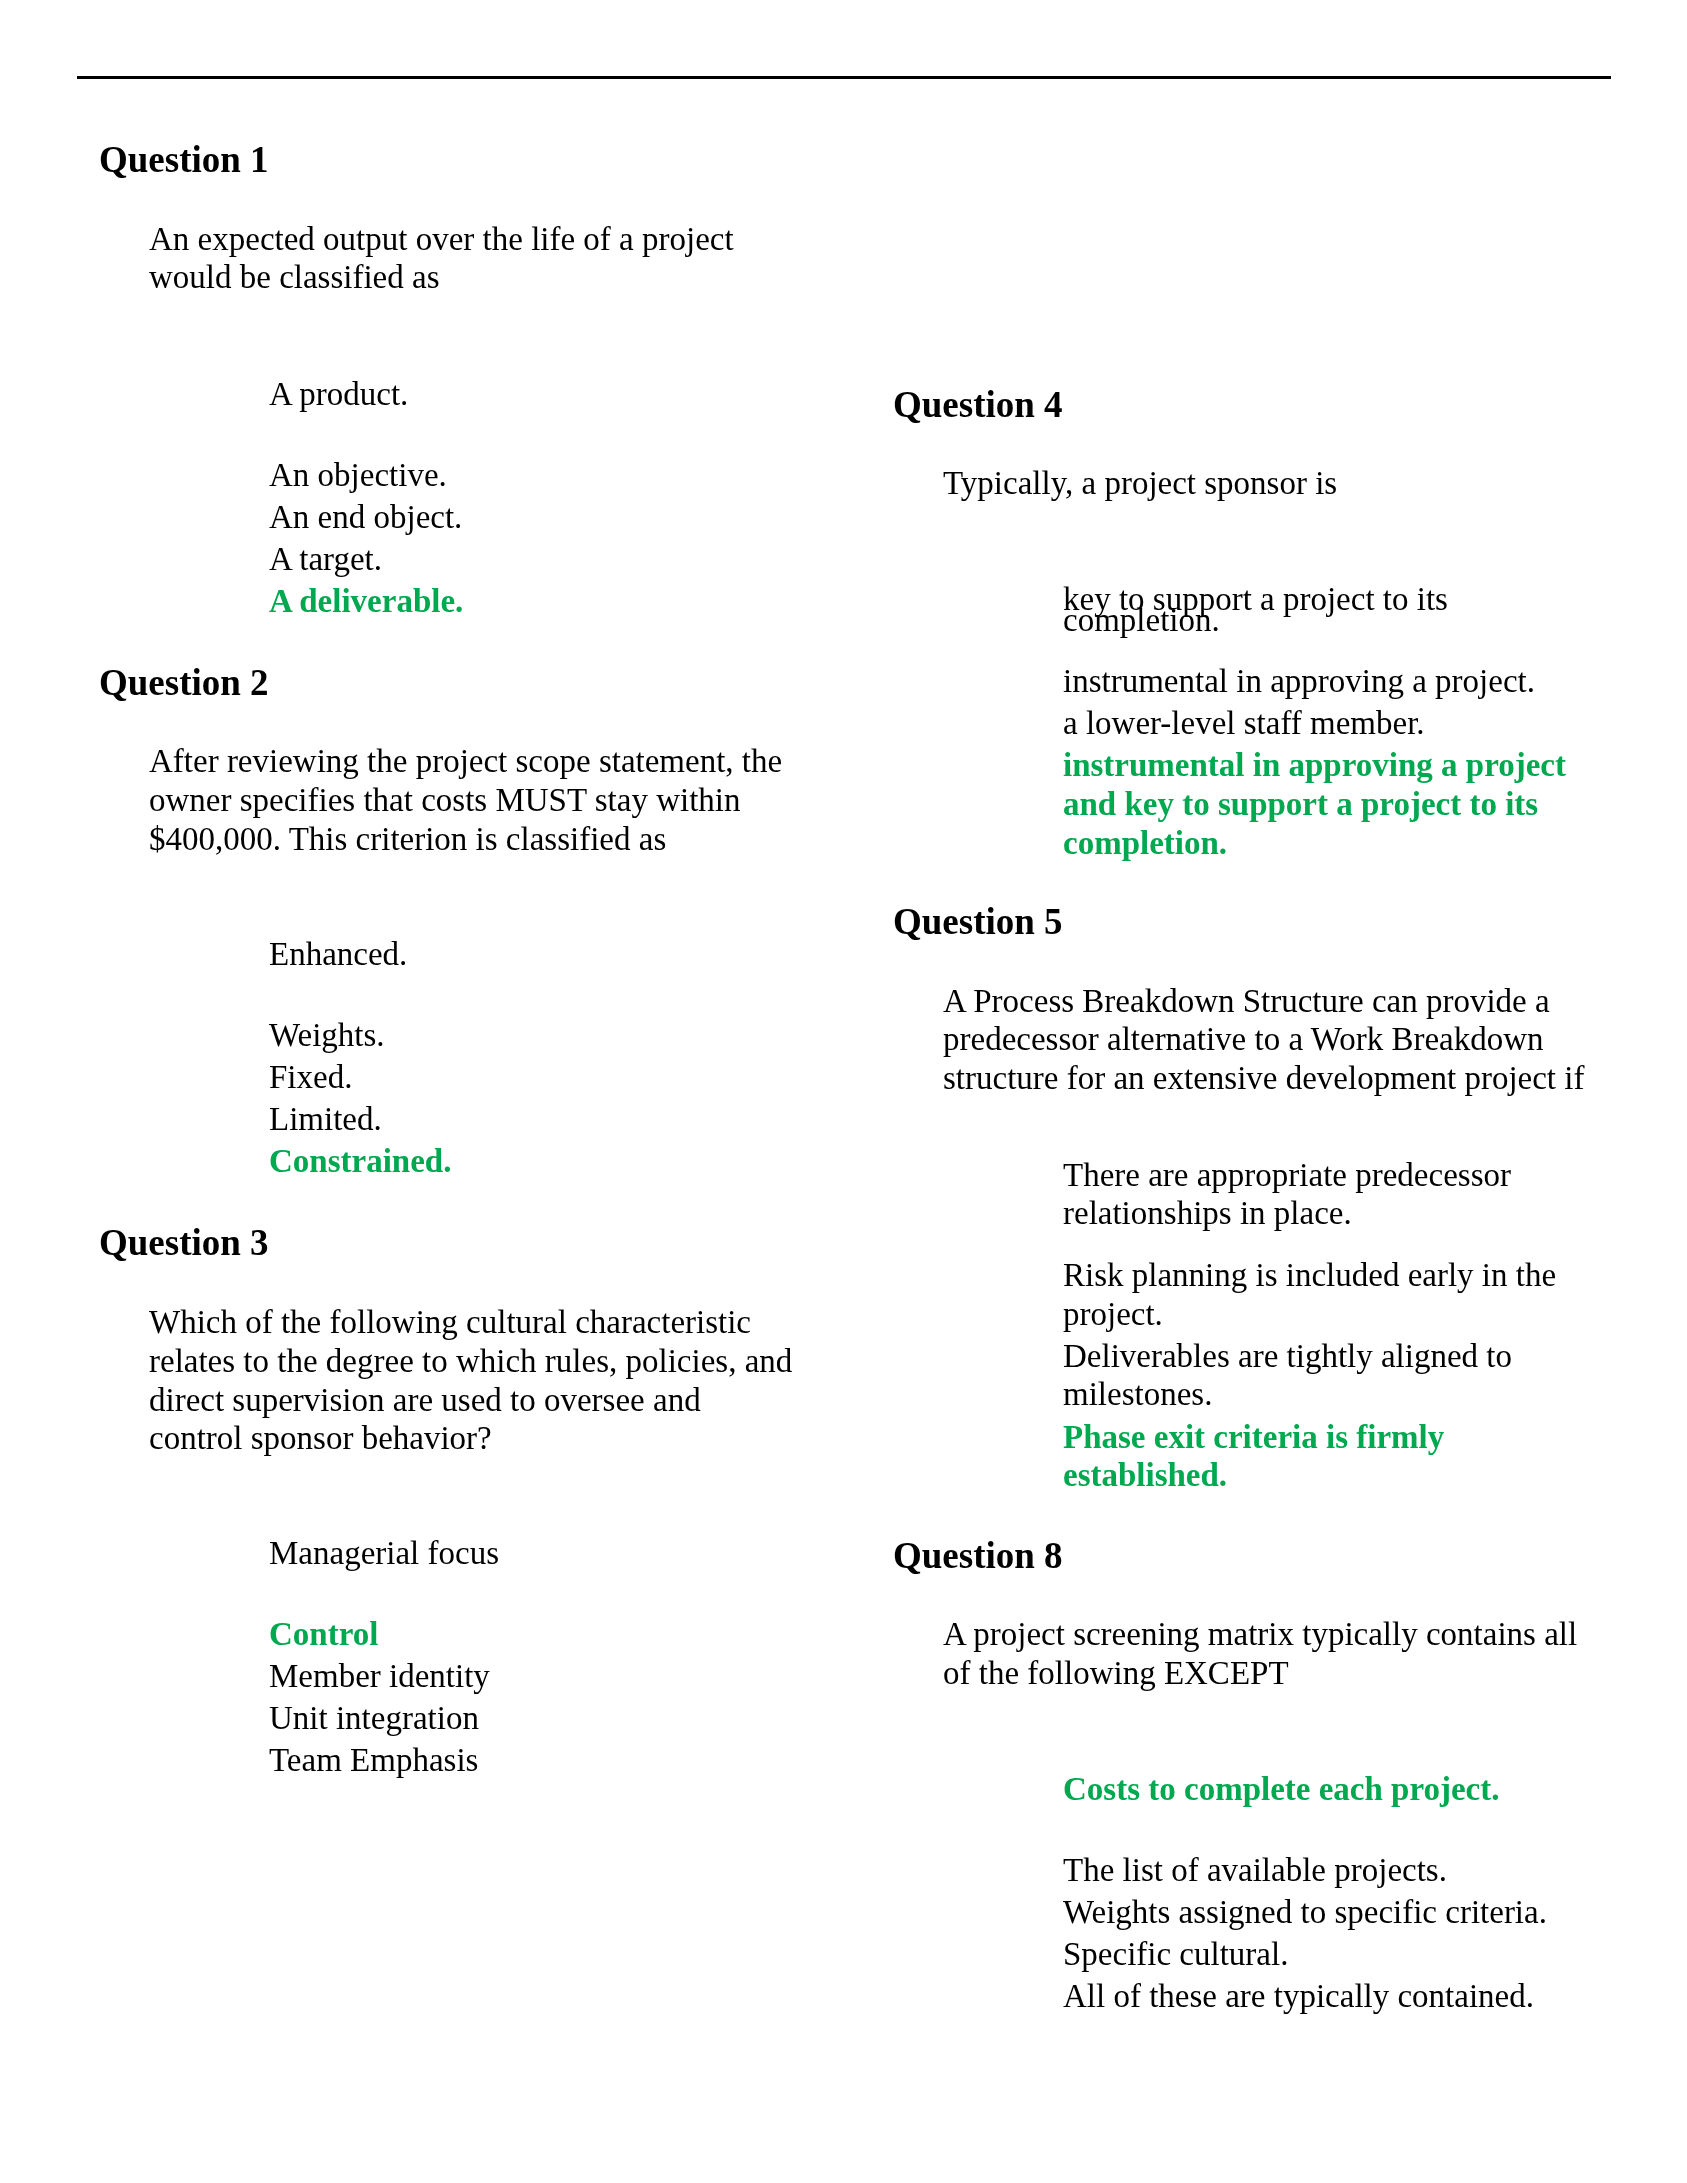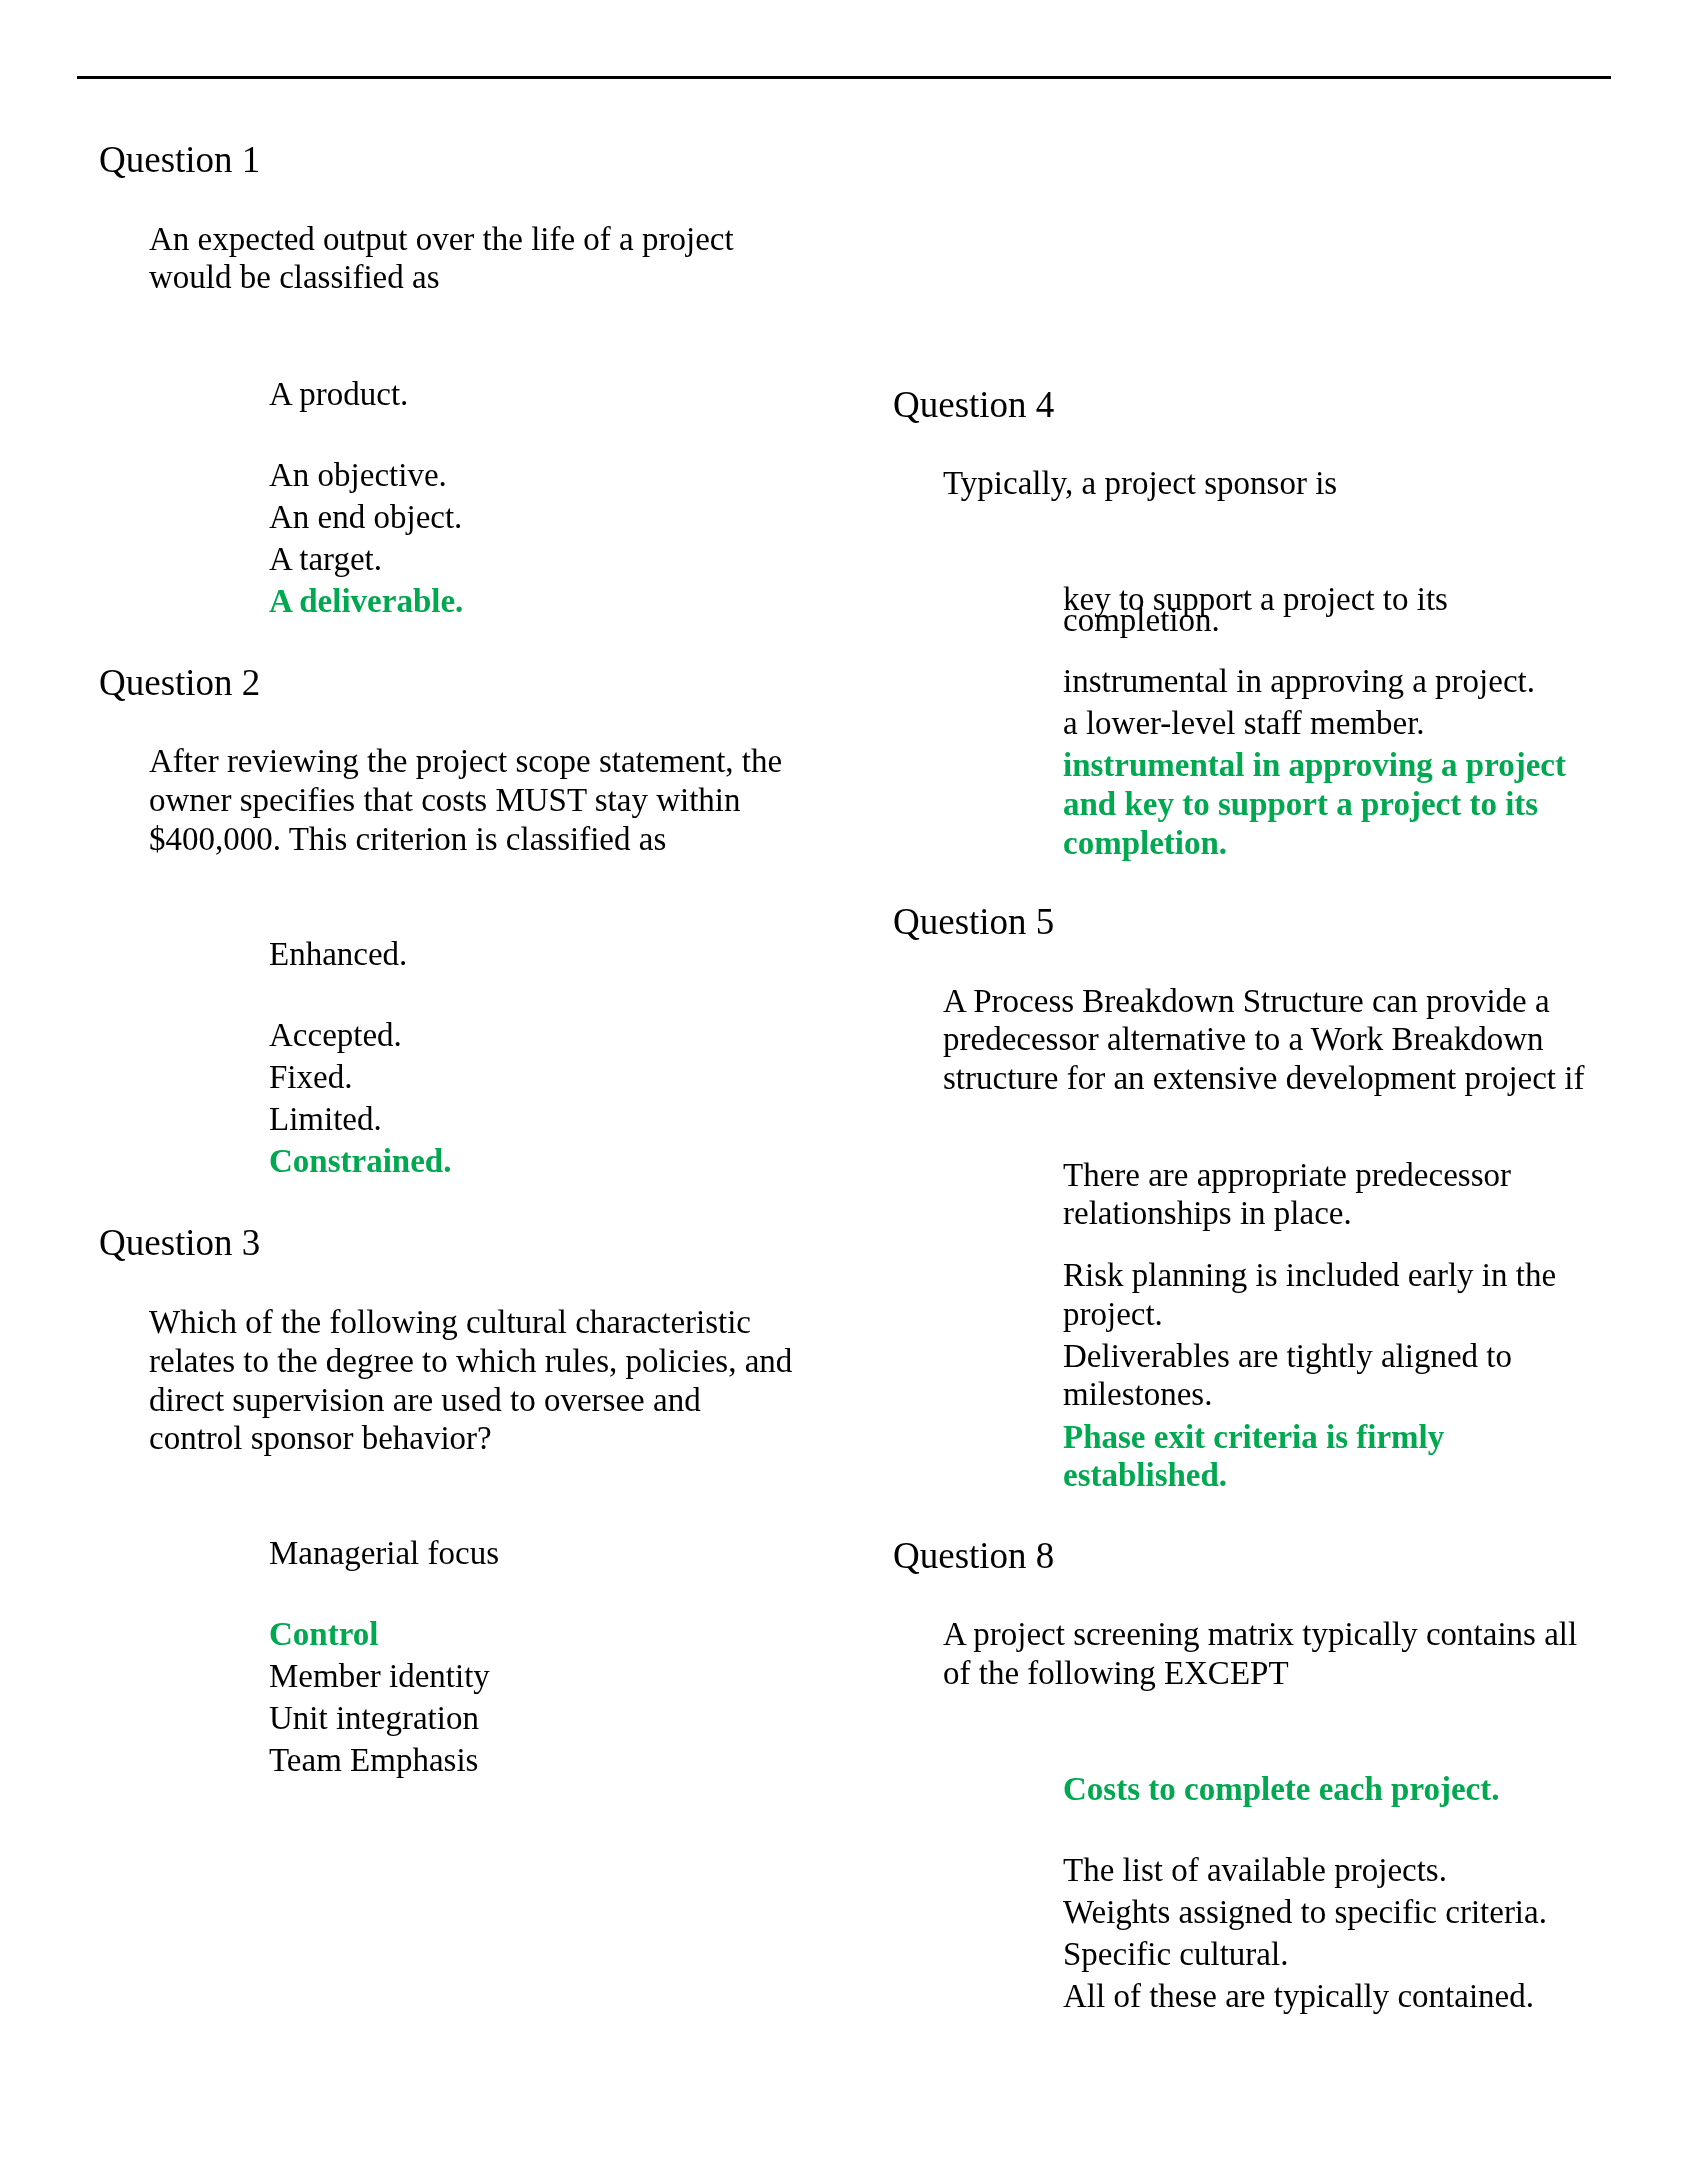--- a/index.html
+++ b/index.html
@@ -7,21 +7,21 @@
   body {
     width:1687px; height:2183px;
     position:relative; overflow:hidden;
     font-family:"Liberation Serif", serif;
     color:#000000;
   }
   .page { position:absolute; left:0; top:0; width:1687px; height:2183px; background:#ffffff; }
   .header-rule { position:absolute; left:77px; top:76px; width:1534px; height:2.5px; background:#000000; }
   .question, .prompt, .options, .opt { position:static; }
   .ln { position:absolute; font-size:33px; line-height:39px; white-space:pre; }
-  .qhead { position:absolute; margin:0; font-size:37px; line-height:42px; font-weight:400; white-space:pre; }
+  .qhead { position:absolute; margin:0; font-size:37px; line-height:42px; font-weight:700; white-space:pre; }
   .answer .ln { font-weight:700; color:var(--accent, #00a84f); }
 </style>
 </head>
 <body style="color: rgb(0, 0, 0); background: rgb(255, 255, 255);">
 
 <div class="page">
   <div class="header-rule" style="background: rgb(0, 0, 0);"></div>
   <section class="question">
     <h2 class="qhead" style="left:99px;top:139px">Question 1</h2>
     <div class="prompt">
@@ -51,21 +51,21 @@
     <div class="prompt">
       <div class="ln" style="left:149px;top:742px">After reviewing the project scope statement, the</div>
       <div class="ln" style="left:149px;top:781px">owner specifies that costs MUST stay within</div>
       <div class="ln" style="left:149px;top:820px">$400,000. This criterion is classified as</div>
     </div>
     <div class="options">
       <div class="opt">
         <div class="ln" style="left:269px;top:935px">Enhanced.</div>
       </div>
       <div class="opt">
-        <div class="ln" style="left:269px;top:1016px">Accepted.</div>
+        <div class="ln" style="left:269px;top:1016px">Weights.</div>
       </div>
       <div class="opt">
         <div class="ln" style="left:269px;top:1058px">Fixed.</div>
       </div>
       <div class="opt">
         <div class="ln" style="left:269px;top:1100px">Limited.</div>
       </div>
       <div class="opt answer">
         <div class="ln" style="left:269px;top:1142px">Constrained.</div>
       </div>

